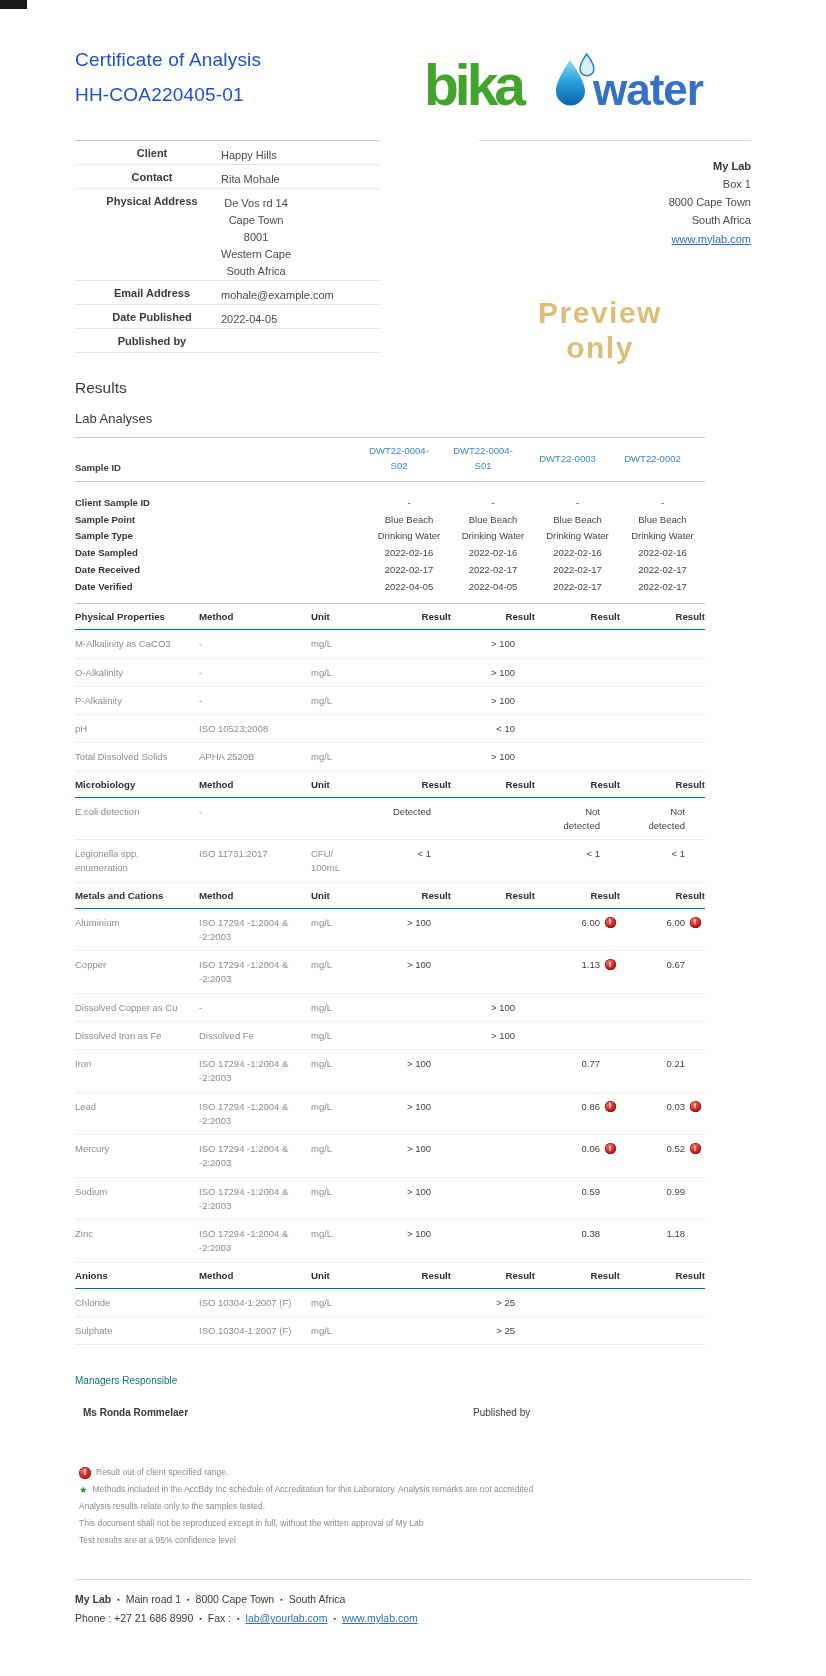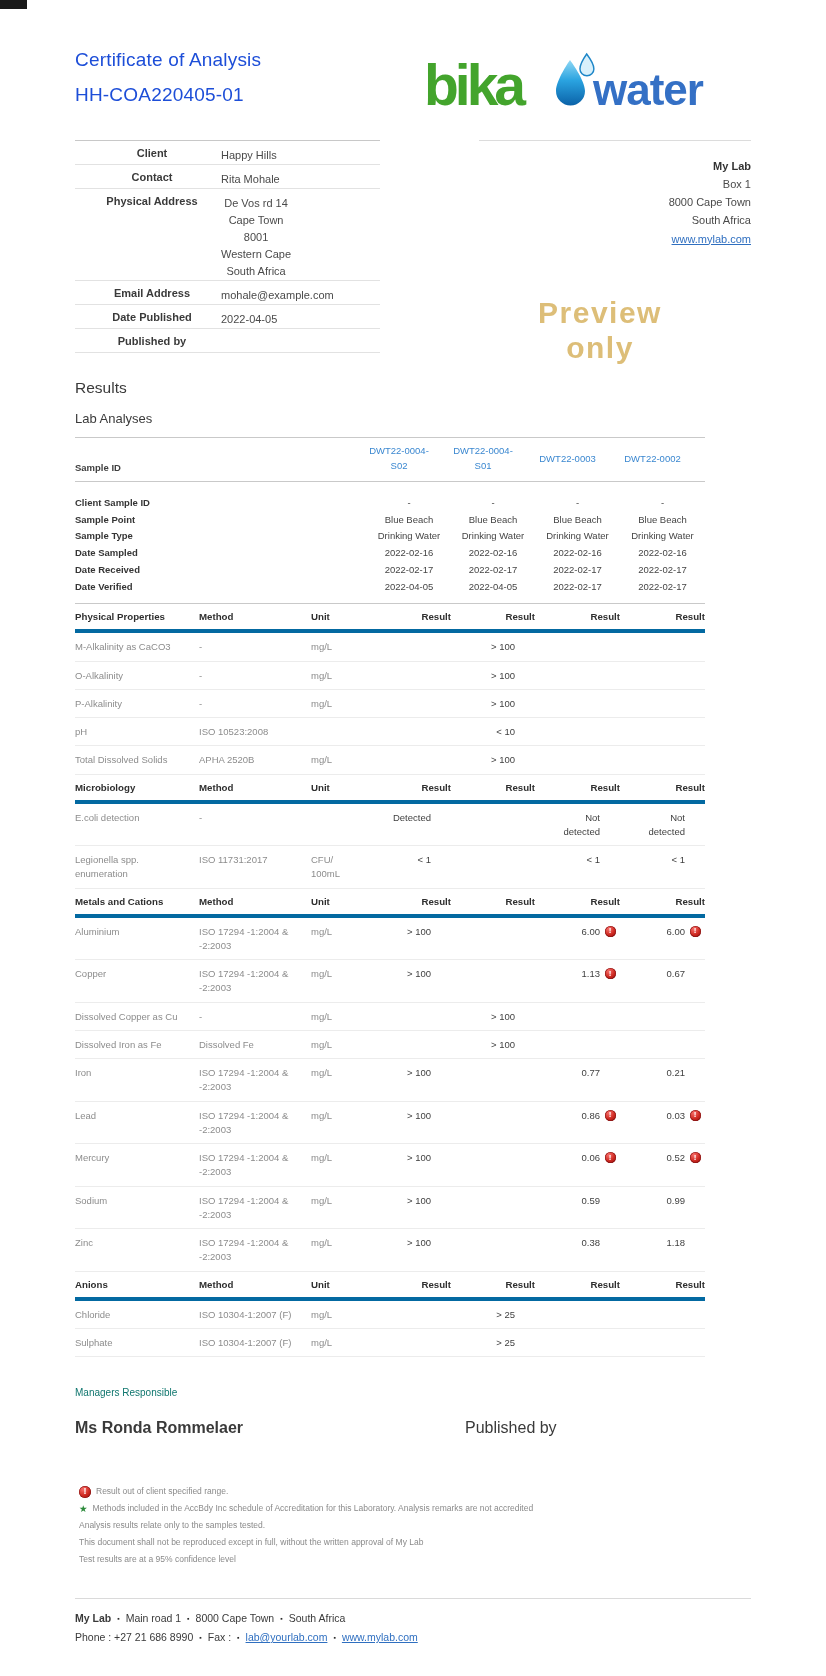--- a/index.html
+++ b/index.html
@@ -39,37 +39,37 @@
                  color:#3f3f3f;border-top:1px solid #c9c9c9;margin-top:2px;}
   tr.sample-row td{border-bottom:1px solid #c9c9c9;}
   td.sample-label{font-weight:bold;vertical-align:bottom;padding:7px 0 8px 0;}
   td.sample-id{color:var(--id-blue,#3a87d0);text-align:center;padding:6px 20px 7px 0;
                line-height:1.55;vertical-align:middle;}
   tr.meta td{padding:1.5px 0;line-height:1.45;}
   tr.meta-first td{padding-top:14px;}
   tr.meta-last td{padding-bottom:10px;border-bottom:1px solid #c9c9c9;}
   td.meta-label{font-weight:bold;color:#353535;}
   td.meta-value{text-align:center;padding-right:20px;color:#454545;}
-  tr.sec td{font-weight:bold;color:#2f2f2f;border-top:1px solid #ababab;border-bottom:4px solid #0369a1;
+  tr.sec td{font-weight:bold;color:#2f2f2f;border-top:1px solid #ababab;border-bottom:1px solid #0369a1;
             padding:7px 0;font-size:9.7px;}
   td.sec-result{text-align:right;padding-right:20px;}
   tr.row td{border-bottom:1px solid #ececec;padding:7px 8px 6px 0;vertical-align:top;line-height:1.5;}
   td.an{color:#8c8c8c;}
   td.res{padding-right:0 !important;}
   .rescell{display:flex;justify-content:flex-end;align-items:flex-start;}
   .rescell .value{text-align:right;max-width:52px;color:#3f3f3f;line-height:1.5;}
   .rescell .slot{width:20px;flex:0 0 20px;display:flex;justify-content:center;padding-top:1px;}
   .flag-icon{width:11px;height:11px;border-radius:50%;flex:0 0 11px;
              background:radial-gradient(circle at 35% 28%,#f26560 8%,#cf2b23 52%,#8c0404 100%);
              color:#fff;font-size:8px;font-weight:bold;display:inline-flex;align-items:center;
              justify-content:center;line-height:1;box-shadow:0 0 0 .5px #7e0c0c inset;}
 
   
   .h-managers{font-size:10px;font-weight:400;color:#0f766e;margin:30px 0 0 0;}
-  .managers-row{display:grid;grid-template-columns:390px auto;margin-top:21px;font-size:16px;color:#3a3a3a;}
+  .managers-row{display:grid;grid-template-columns:390px auto;margin-top:21px;font-size:10px;color:#3a3a3a;margin-left:8px;}
   .manager-name{font-weight:bold;}
 
   
   .footnotes{margin-top:46px;font-size:8.5px;color:#8a8a8a;line-height:2.0;padding-left:4px;}
   .footnote-line{display:flex;align-items:center;gap:5px;}
   .fn-flag{width:12px;height:12px;flex:0 0 12px;font-size:9px;}
   .star{color:var(--star-green,#2e8b3d);font-size:9.5px;line-height:1;}
 
   
   .footer{margin-top:30px;border-top:1px solid #dadada;padding-top:13px;font-size:10.5px;color:#3a3a3a;width:676px;}

